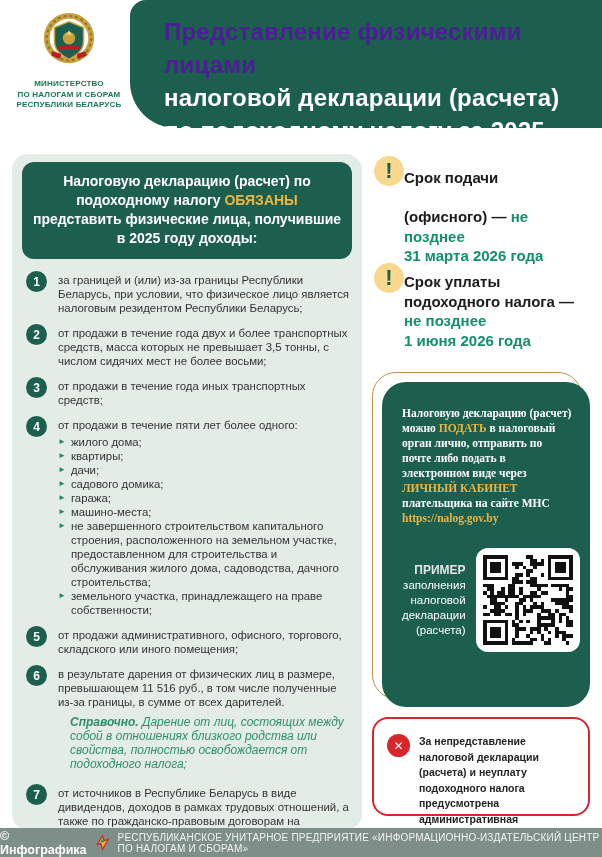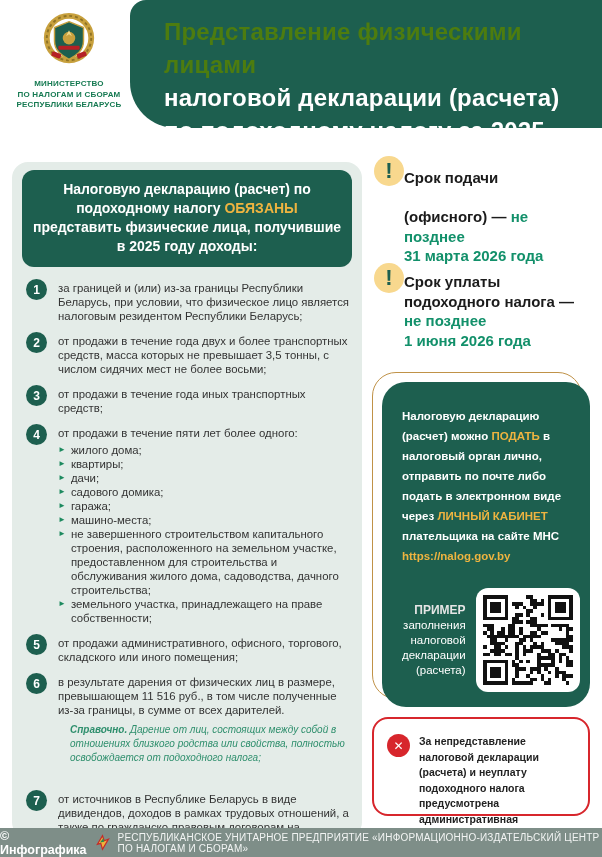--- a/index.html
+++ b/index.html
@@ -6,60 +6,60 @@
   body{
     width:602px;height:857px;position:relative;background:#ffffff;
     font-family:"Liberation Sans","DejaVu Sans",sans-serif;
     -webkit-font-smoothing:antialiased;overflow:hidden;
   }
   
   .hdr-green{position:absolute;left:130px;top:0;width:472px;height:128px;
     background:#1d5f4f;border-radius:16px 0 0 46px;}
   .hdr-title{position:absolute;left:164px;top:15px;width:420px;
     font-size:24px;font-weight:bold;line-height:33px;color:#ffffff;letter-spacing:.2px;}
-  .hdr-title .yellow{color:#4d7c0f;}
+  .hdr-title .yellow{color:#4c1d95;}
   .logo-wrap{position:absolute;left:10px;top:12px;width:118px;text-align:center;}
   .ministry-name{margin-top:5px;font-size:8px;line-height:10.5px;font-weight:bold;
     color:#167a52;letter-spacing:.2px;}
   
-  .panel{position:absolute;left:12px;top:162px;width:350px;height:676px;
+  .panel{position:absolute;left:12px;top:154px;width:350px;height:676px;
     background:#e4ece8;border-radius:16px;box-sizing:border-box;
     padding:8px 10px 12px 10px;overflow:hidden;}
   .panel-head{background:#1d5f4f;border-radius:12px;padding:10px 8px 11px 8px;
     text-align:center;color:#fff;font-size:14px;font-weight:bold;line-height:19px;
     margin-bottom:12px;}
   .panel-head .yellow{color:#eeb440;}
   .items{padding:0 2px 0 4px;}
   .item{display:flex;margin-bottom:9px;}
   .num{flex:none;width:21px;height:21px;border-radius:50%;background:#1d5f4f;
     color:#fff;font-size:12px;font-weight:bold;display:flex;align-items:center;
     justify-content:center;margin-right:11px;}
   .itext{font-size:11.4px;line-height:14px;color:#333;padding-top:2px;}
   .subs{margin-top:3px;}
   .sub{display:flex;}
   .arrow{flex:none;color:#1d8a5f;font-size:8px;line-height:14px;margin-right:5px;}
-  .note{margin:6px 0 16px 12px;font-style:italic;color:#2f8f6d;font-size:10px;line-height:14px;}
+  .note{margin:6px 0 4px 12px;font-style:italic;color:#2f8f6d;font-size:12px;line-height:14px;}
   .note b{font-style:italic;}
   
   .excl{position:absolute;width:30px;height:30px;border-radius:50%;background:#f8d88e;
     color:#1d5f4f;font-size:22px;font-weight:bold;display:flex;align-items:center;
     justify-content:center;}
   .excl1{left:374px;top:156px;}
   .excl2{left:374px;top:263px;}
   .dead{position:absolute;left:404px;width:184px;font-size:15px;font-weight:bold;
     line-height:19.5px;color:#1b1b1b;}
   .dead1{top:168px;}
   .dead2{top:272px;}
   .grn{color:#12906a;}
   .gold-outline{position:absolute;left:372px;top:372px;width:208px;height:325px;
     border:1.5px solid #c09248;border-radius:24px;}
   .submit-box{position:absolute;left:382px;top:382px;width:208px;height:325px;
     background:#1d5f4f;border-radius:24px;box-sizing:border-box;
     padding:24px 16px 0 20px;}
-  .submit-text{color:#fff;font-size:11.5px;font-weight:bold;line-height:20px;}
+  .submit-text{color:#fff;font-size:11.5px;font-weight:bold;line-height:15px;font-family:Liberation Serif, serif;}
   .submit-text .hl{color:#eeb440;}
   .qr-row{margin-top:22px;display:flex;align-items:center;}
   .qr-label{width:78px;text-align:right;margin-right:10px;color:#fff;
     font-size:11.5px;line-height:15px;}
   .qr-label .hl{color:#e5e5e5;font-weight:bold;font-size:12px;}
   .qr-box{width:104px;height:104px;background:#fff;border-radius:12px;
     box-sizing:border-box;padding:7px;}
   
   .warn-box{position:absolute;left:372px;top:717px;width:218px;height:99px;
     background:#fff;border:2px solid #d7262c;border-radius:16px;box-sizing:border-box;

